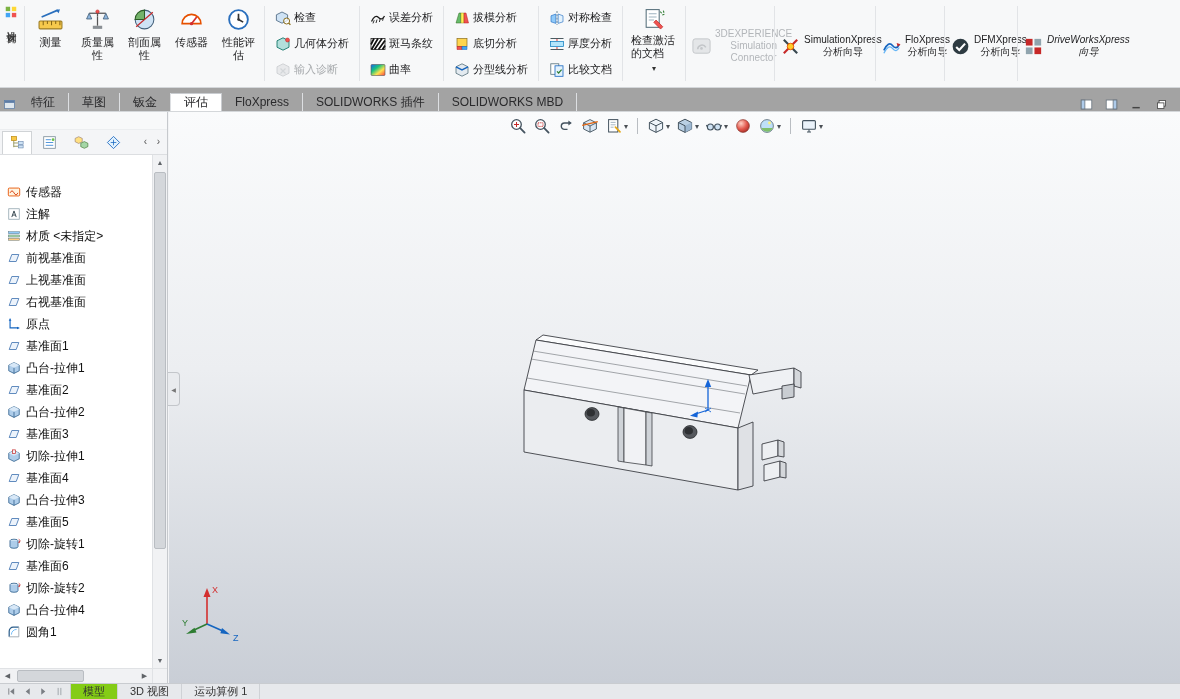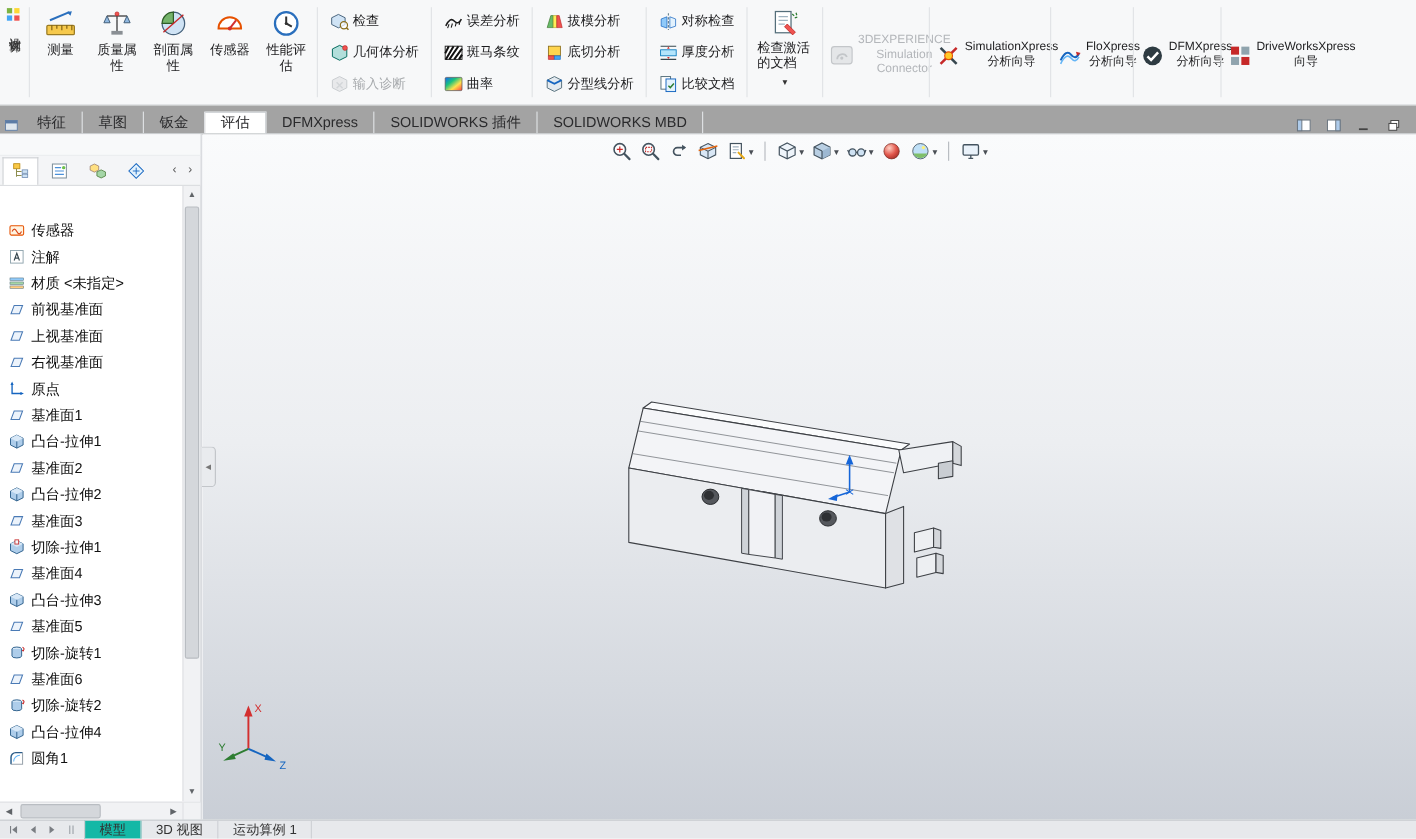--- a/index.html
+++ b/index.html
@@ -77,21 +77,21 @@
 .model{position:absolute;left:337px;top:206px;width:310px;height:185px;}
 .triad{position:absolute;left:12px;top:468px;width:64px;height:64px;}
 .collapse-tab{position:absolute;left:168px;top:372px;width:12px;height:34px;background:#e9ebee;border:1px solid #c3c6ca;border-left:none;border-radius:0 4px 4px 0;display:flex;align-items:center;justify-content:center;font-size:6px;color:#777;z-index:5;}
 
 
 .bottombar{position:absolute;left:0;bottom:0;width:100%;height:16px;background:#e7e9ec;border-top:1px solid #c9ccd0;display:flex;align-items:stretch;font-size:11px;}
 .bb-nav{display:flex;align-items:center;padding:0 4px;gap:2px;}
 .bb-nav button{width:14px;display:flex;align-items:center;justify-content:center;}
 .bb-nav .icon svg{width:9px;height:9px;}
 .bb-tab{padding:0 12px;display:flex;align-items:center;border-right:1px solid #cfd2d6;color:#333;}
-.bb-tab.active{background:#14b8a6;border-left:1px solid #c9ccd0;}
+.bb-tab.active{background:#84cc16;border-left:1px solid #c9ccd0;}
 </style>
 </head>
 <body>
 
 <div class="app">
 
   <div class="ribbon">
     <button class="rb-design" id="design-study">
       <span class="icon" id="design-study-icon">
           <svg viewBox="0 0 16 16">
@@ -348,21 +348,21 @@
         <button class="rb-wide" style="width: 68px;">
           <span class="icon">
             <svg viewBox="0 0 22 22">
               <circle cx="11" cy="11" r="8.2" fill="#2e3b42"></circle>
               <path d="M6.5 11.5 l3.2 3.2 L15.8 8" fill="none" stroke="#fff" stroke-width="2.2"></path>
             </svg>
           </span>
           <div class="lbl">DFMXpress 分析向导</div>
         </button>
         <div class="rb-sep"></div>
-        <button class="rb-wide" style="width: 100px;">
+        <button class="rb-wide" style="width: 100px; font-style: italic;">
           <span class="icon">
             <svg viewBox="0 0 22 22">
               <rect x="3" y="3" width="7" height="7" fill="#c62828"></rect>
               <rect x="12" y="3" width="7" height="7" fill="#90a4ae"></rect>
               <rect x="3" y="12" width="7" height="7" fill="#90a4ae"></rect>
               <rect x="12" y="12" width="7" height="7" fill="#c62828"></rect>
             </svg>
           </span>
           <div class="lbl">DriveWorksXpress 向导</div>
         </button>
@@ -374,21 +374,21 @@
         <svg viewBox="0 0 16 16">
           <rect x="2" y="3" width="12" height="10" fill="#dfe7ee" stroke="#5c7ca6" stroke-width=".9"></rect>
           <rect x="2" y="3" width="12" height="3" fill="#5c7ca6"></rect>
         </svg>
       </span>
     <div class="tabs" id="tab-items">
         <div class="tab">特征</div>
         <div class="tab">草图</div>
         <div class="tab">钣金</div>
         <div class="tab active">评估</div>
-        <div class="tab">DFMXpress</div>
+        <div class="tab">FloXpress</div>
         <div class="tab">SOLIDWORKS 插件</div>
         <div class="tab">SOLIDWORKS MBD</div>
       </div>
     <div class="tabbar-spacer"></div>
     <div class="winctl" id="winctl">
         <button>
           <span class="icon">
             <svg viewBox="0 0 16 16">
               <rect x="1.5" y="2.5" width="13" height="11" fill="#fff" stroke="#6b7680"></rect>
               <rect x="1.5" y="2.5" width="4.5" height="11" fill="#aecbea" stroke="#6b7680"></rect>

